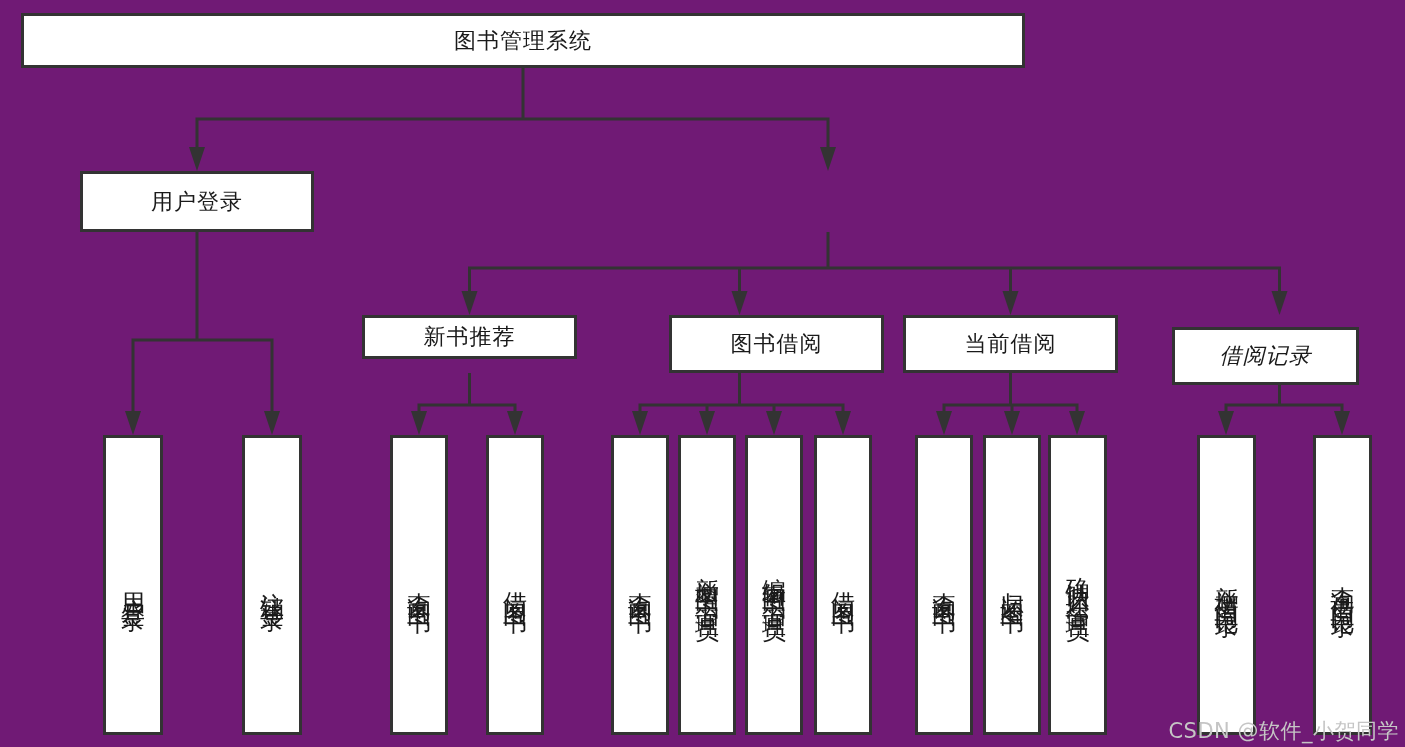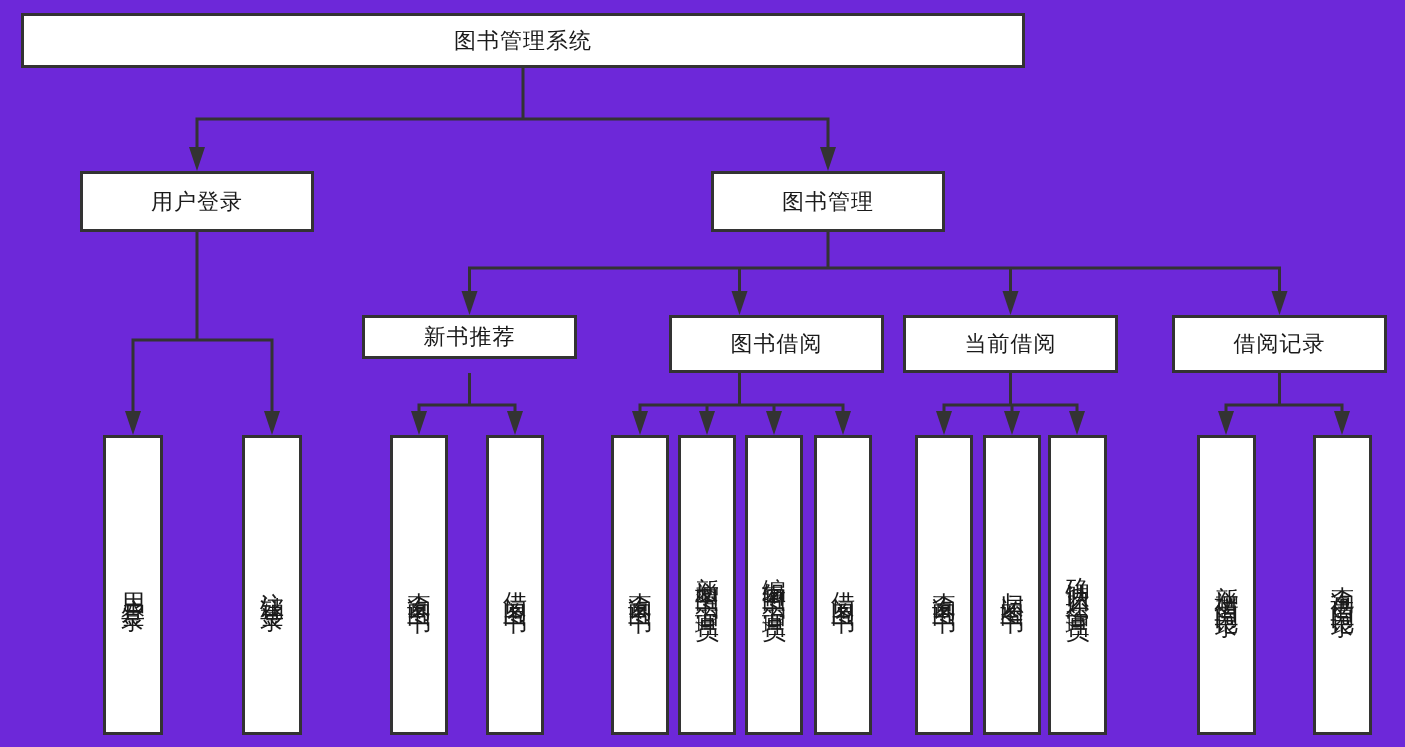--- a/index.html
+++ b/index.html
@@ -2,21 +2,21 @@
 <html><head>
 <meta charset="utf-8">
 <style>
   * { box-sizing: border-box; }
   html, body { margin: 0; padding: 0; background: #ffffff; }
   body { font-family: "DejaVu Sans", "Liberation Sans", sans-serif; }
   .canvas {
     position: relative;
     width: 1405px;
     height: 747px;
-    background: #6d28d9;
+    background: #701a75;
     overflow: hidden;
     padding-left: 28px;
   }
   .box {
     position: absolute;
     border: 3px solid #333333;
     background: #ffffff;
     color: #1a1a1a;
     display: flex;
     align-items: center;
@@ -89,39 +89,39 @@
     <polygon points="1069,411 1085,411 1077,435"></polygon>
 
     <path d="M1279.5 373 V405 M1226 413 V405 H1342 V413"></path>
     <polygon points="1218,411 1234,411 1226,435"></polygon>
     <polygon points="1334,411 1350,411 1342,435"></polygon>
   </svg>
 
   <div class="box h" style="left:21px; top:13px; width:1004px; height:55px;">图书管理系统</div>
 
   <div class="box h" style="left:80px; top:171px; width:234px; height:61px;">用户登录</div>
-  <div class="box h" style="left:711px; top:171px; width:234px; height:61px;">图书管理</div>
 
   <div class="box h" style="left:362px; top:315px; width:215px; height:44px;">新书推荐</div>
   <div class="box h" style="left:632px; top:315px; width:215px; height:58px;margin-left:37px;">图书借阅</div>
   <div class="box h" style="left:903px; top:315px; width:215px; height:58px;">当前借阅</div>
-  <div class="box h" style="left:1172px; top:315px; width:215px; height:58px;">借阅记录</div>
+  <div class="box h" style="left:1172px; top:327px; width:187px; height:58px;font-style:italic;">借阅记录</div>
 
   <div class="box v" style="left:103px; top:435px; width:60px; height:300px;">用户登录</div>
   <div class="box v" style="left:242px; top:435px; width:60px; height:300px;">注销登录</div>
 
   <div class="box v" style="left:390px; top:435px; width:58px; height:300px;">查询图书</div>
   <div class="box v" style="left:486px; top:435px; width:58px; height:300px;">借阅图书</div>
 
   <div class="box v" style="left:611px; top:435px; width:58px; height:300px;">查询图书</div>
   <div class="box v" style="left:678px; top:435px; width:58px; height:300px;">新增图书（管理员）</div>
   <div class="box v" style="left:745px; top:435px; width:58px; height:300px;">编辑图书（管理员）</div>
   <div class="box v" style="left:814px; top:435px; width:58px; height:300px;">借阅图书</div>
 
   <div class="box v" style="left:915px; top:435px; width:58px; height:300px;">查询图书</div>
   <div class="box v" style="left:983px; top:435px; width:58px; height:300px;">归还图书</div>
   <div class="box v" style="left:1048px; top:435px; width:59px; height:300px;">确认归还（管理员）</div>
 
   <div class="box v" style="left:1197px; top:435px; width:59px; height:300px;">新增借阅记录</div>
   <div class="box v" style="left:1313px; top:435px; width:59px; height:300px;">查询借阅记录</div>
 
+  <div class="watermark">CSDN @软件_小贺同学</div>
 
 </div>
 
 </body></html>

